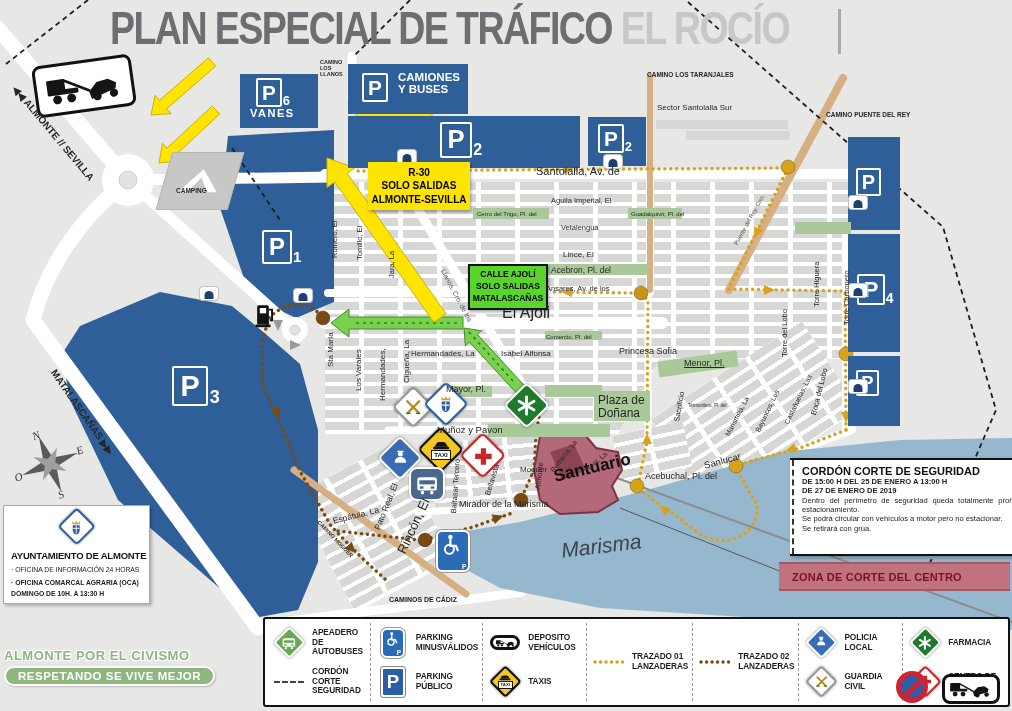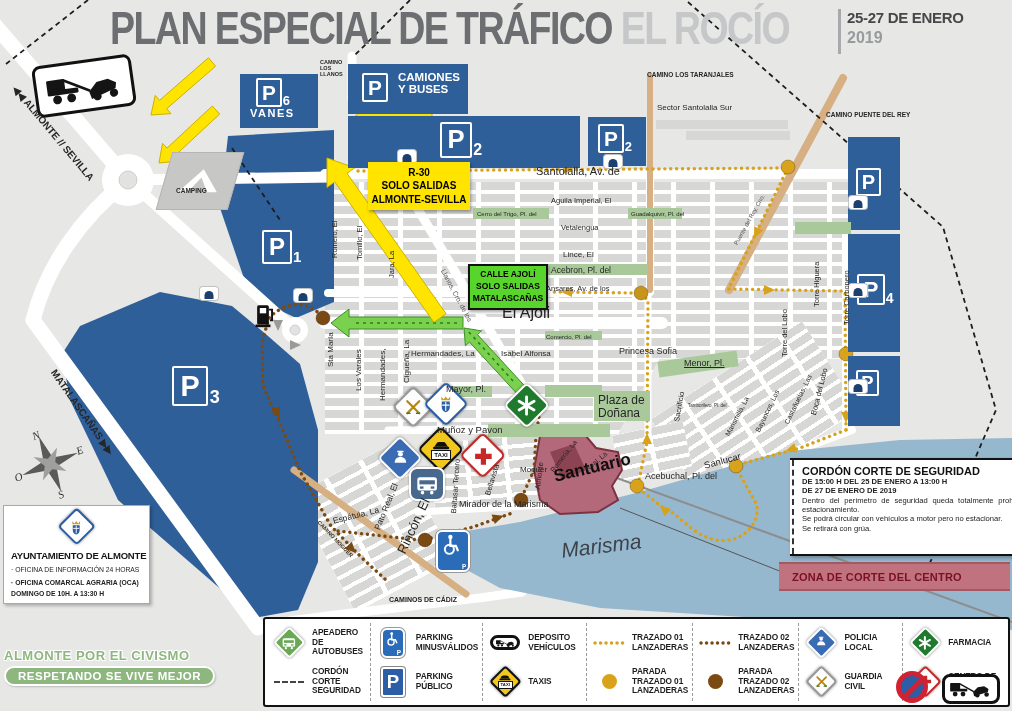--- a/index.html
+++ b/index.html
@@ -79,24 +79,20 @@
   #compass{position:absolute;left:18px;top:432px;width:64px;height:64px;z-index:6;transform:rotate(-22deg);}
   #compass b{position:absolute;font:italic 11px "Liberation Serif",serif;color:#333;font-weight:400;}
 </style>
 </head>
 <body>
 
 <div id="stage">
 
   <div id="hdr"><span class="t"><b>PLAN ESPECIAL DE TRÁFICO </b><i>EL ROCÍO</i></span></div>
   <div id="hdr-sep"></div>
-  <div id="hdr-dates">
-    <div class="d1">25-27 DE ENERO</div>
-    <div class="d2">2019</div>
-  </div>
 
   <div class="blocks" style="left:325px;top:182px;width:523px;height:252px;clip-path:polygon(0 0,100% 0,100% 70%,64% 70%,56% 100%,0 100%);"></div>
   <div class="blocks" style="left:665px;top:362px;width:180px;height:105px;transform:rotate(-33deg);"></div>
   <div class="blocks" style="left:318px;top:462px;width:112px;height:132px;transform:rotate(-28deg);"></div>
   <div class="blocks" style="left:432px;top:438px;width:128px;height:70px;transform:rotate(-5deg);"></div>
   <div class="blocks" style="left:616px;top:428px;width:72px;height:46px;transform:rotate(-12deg);"></div>
   <div class="blockrow" style="left:656px;top:120px;width:132px;height:9px;"></div>
   <div class="blockrow" style="left:686px;top:131px;width:104px;height:9px;"></div>
 
   <div id="geo-layer">
@@ -579,41 +575,29 @@
       </div>
       <div class="lcol">
         <div class="litem">
           <span class="licon">
             <svg width="34" height="10">
               <line x1="3" y1="5" x2="31" y2="5" stroke="#d9a21b" stroke-width="3.4" stroke-dasharray="0.1 5.4" stroke-linecap="round"></line>
             </svg>
           </span>
           <span class="llab">TRAZADO 01 LANZADERAS</span>
         </div>
-        <div class="litem">
-          <span class="licon">
-            <span style="display:inline-block;width:15px;height:15px;border-radius:50%;background:#d9a21b"></span>
-          </span>
-          <span class="llab">PARADA TRAZADO 01 LANZADERAS</span>
-        </div>
       </div>
       <div class="lcol">
         <div class="litem">
           <span class="licon">
             <svg width="34" height="10">
               <line x1="3" y1="5" x2="31" y2="5" stroke="#7a4a12" stroke-width="3.4" stroke-dasharray="0.1 5.4" stroke-linecap="round"></line>
             </svg>
           </span>
           <span class="llab">TRAZADO 02 LANZADERAS</span>
-        </div>
-        <div class="litem">
-          <span class="licon">
-            <span style="display:inline-block;width:15px;height:15px;border-radius:50%;background:#7a4a12"></span>
-          </span>
-          <span class="llab">PARADA TRAZADO 02 LANZADERAS</span>
         </div>
       </div>
       <div class="lcol">
         <div class="litem">
           <span class="licon">
             <span class="dmd" style="width:30px;height:30px">
               <i class="dsq" style="background:#3a6cb4;border-color:#fff"></i>
               <i class="din">
                 <svg viewBox="0 0 24 24" style="width:85%" fill="#fff">
                   <circle cx="12" cy="7.5" r="2.6"></circle>

